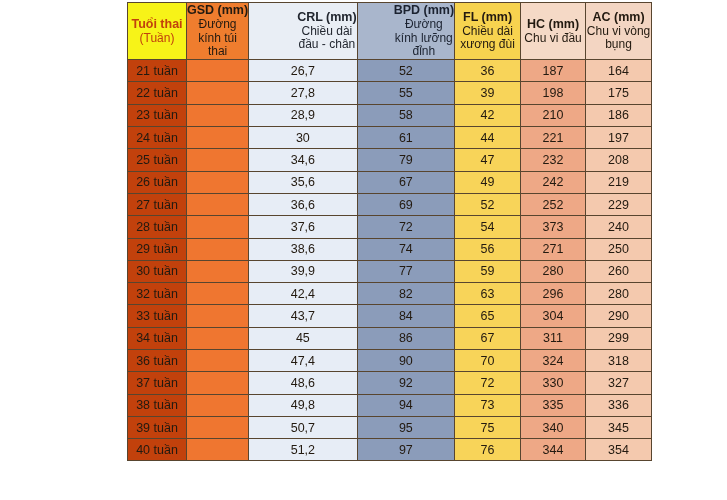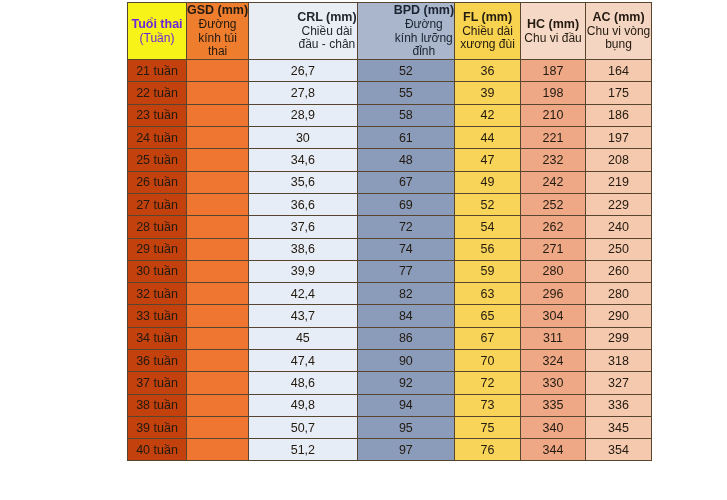--- a/index.html
+++ b/index.html
@@ -65,21 +65,21 @@
   }
 
   .h-week { background: #f7f318; }
   .h-gsd  { background: #ef7d2e; }
   .h-crl  { background: #e9eef5; }
   .h-bpd  { background: #a9b6cc; }
   .h-fl   { background: #f7d34f; }
   .h-hc   { background: #f5d9c6; }
   .h-ac   { background: #f3d5c2; }
 
-  .h-week .hd-unit, .h-week .hd-desc { color: #6d28d9; }
+  .h-week .hd-unit, .h-week .hd-desc { color: #c2410c; }
   .h-crl .hd-unit, .h-crl .hd-desc { color: #222730; padding-left: 48px; }
   .h-bpd .hd-unit, .h-bpd .hd-desc { color: #1b2230; padding-left: 36px; }
 
   
   tbody td {
     height: 22.3px;
     font-size: 12.5px;
     font-weight: normal;
   }
 
@@ -174,21 +174,21 @@
         <td class="d-crl">30</td>
         <td class="d-bpd">61</td>
         <td class="d-fl">44</td>
         <td class="d-hc">221</td>
         <td class="d-ac">197</td>
       </tr>
       <tr>
         <td class="d-week">25 tuần</td>
         <td class="d-gsd"></td>
         <td class="d-crl">34,6</td>
-        <td class="d-bpd">48</td>
+        <td class="d-bpd">79</td>
         <td class="d-fl">47</td>
         <td class="d-hc">232</td>
         <td class="d-ac">208</td>
       </tr>
       <tr>
         <td class="d-week">26 tuần</td>
         <td class="d-gsd"></td>
         <td class="d-crl">35,6</td>
         <td class="d-bpd">67</td>
         <td class="d-fl">49</td>
@@ -203,21 +203,21 @@
         <td class="d-fl">52</td>
         <td class="d-hc">252</td>
         <td class="d-ac">229</td>
       </tr>
       <tr>
         <td class="d-week">28 tuần</td>
         <td class="d-gsd"></td>
         <td class="d-crl">37,6</td>
         <td class="d-bpd">72</td>
         <td class="d-fl">54</td>
-        <td class="d-hc">262</td>
+        <td class="d-hc">373</td>
         <td class="d-ac">240</td>
       </tr>
       <tr>
         <td class="d-week">29 tuần</td>
         <td class="d-gsd"></td>
         <td class="d-crl">38,6</td>
         <td class="d-bpd">74</td>
         <td class="d-fl">56</td>
         <td class="d-hc">271</td>
         <td class="d-ac">250</td>

